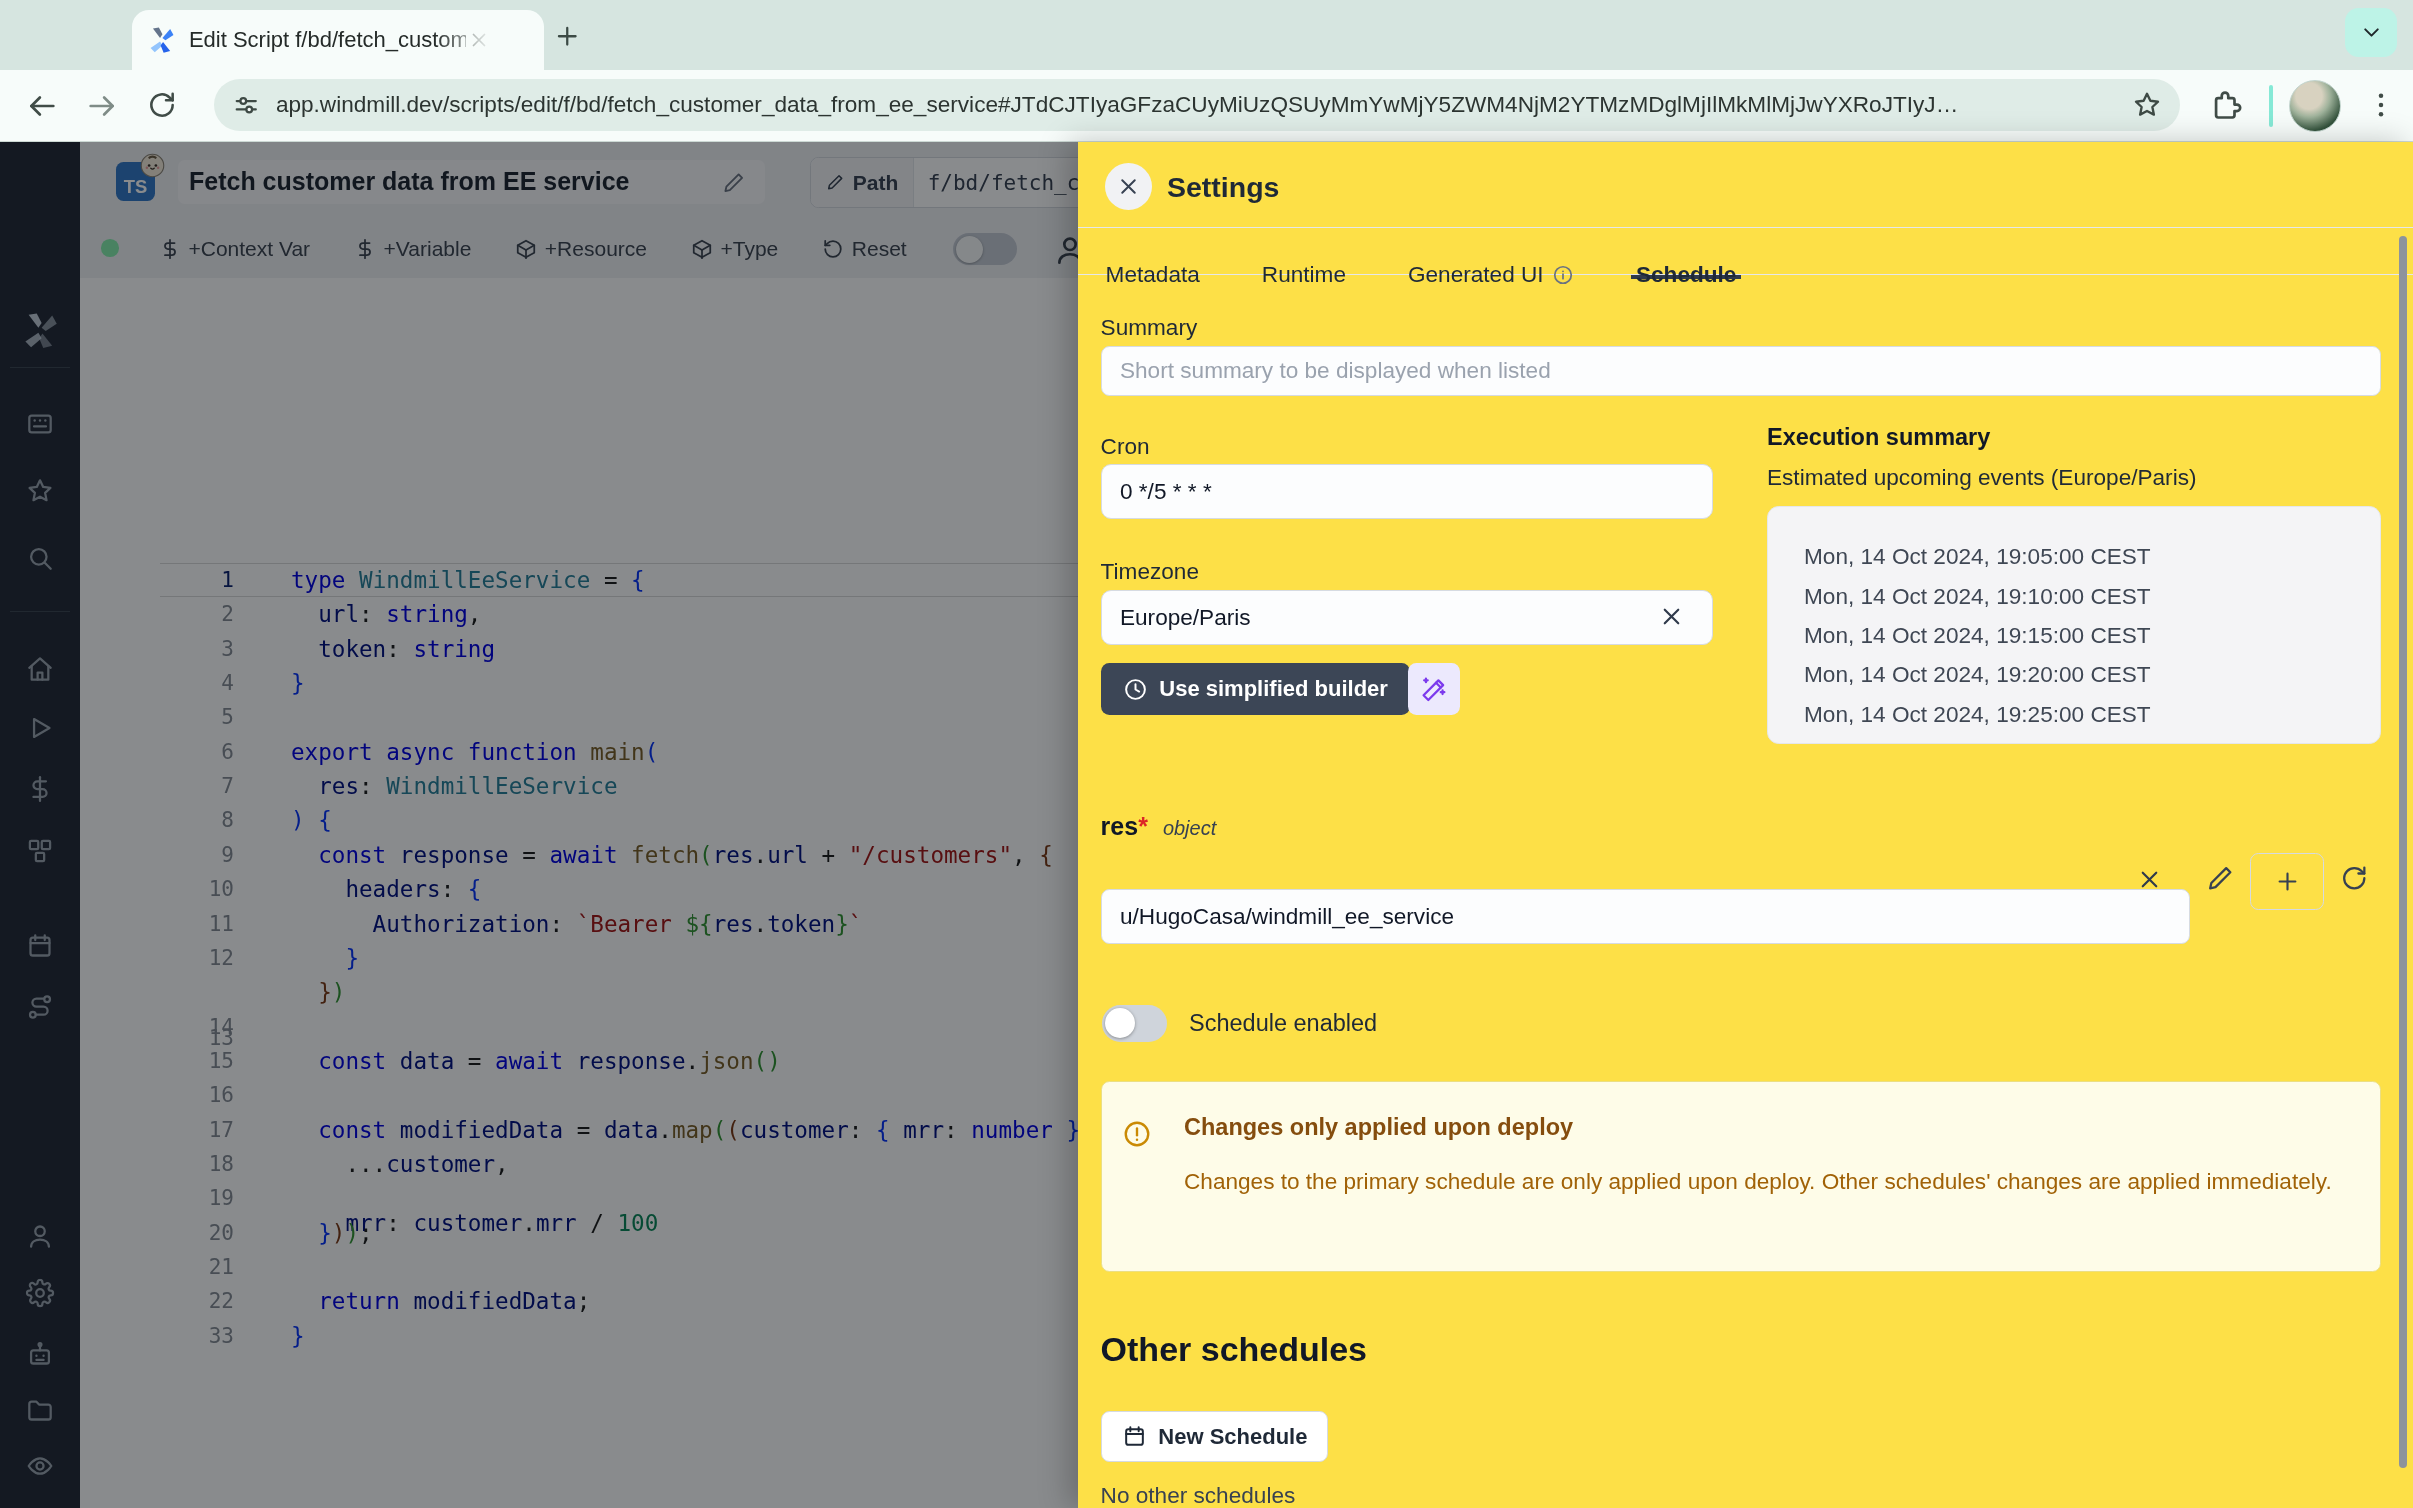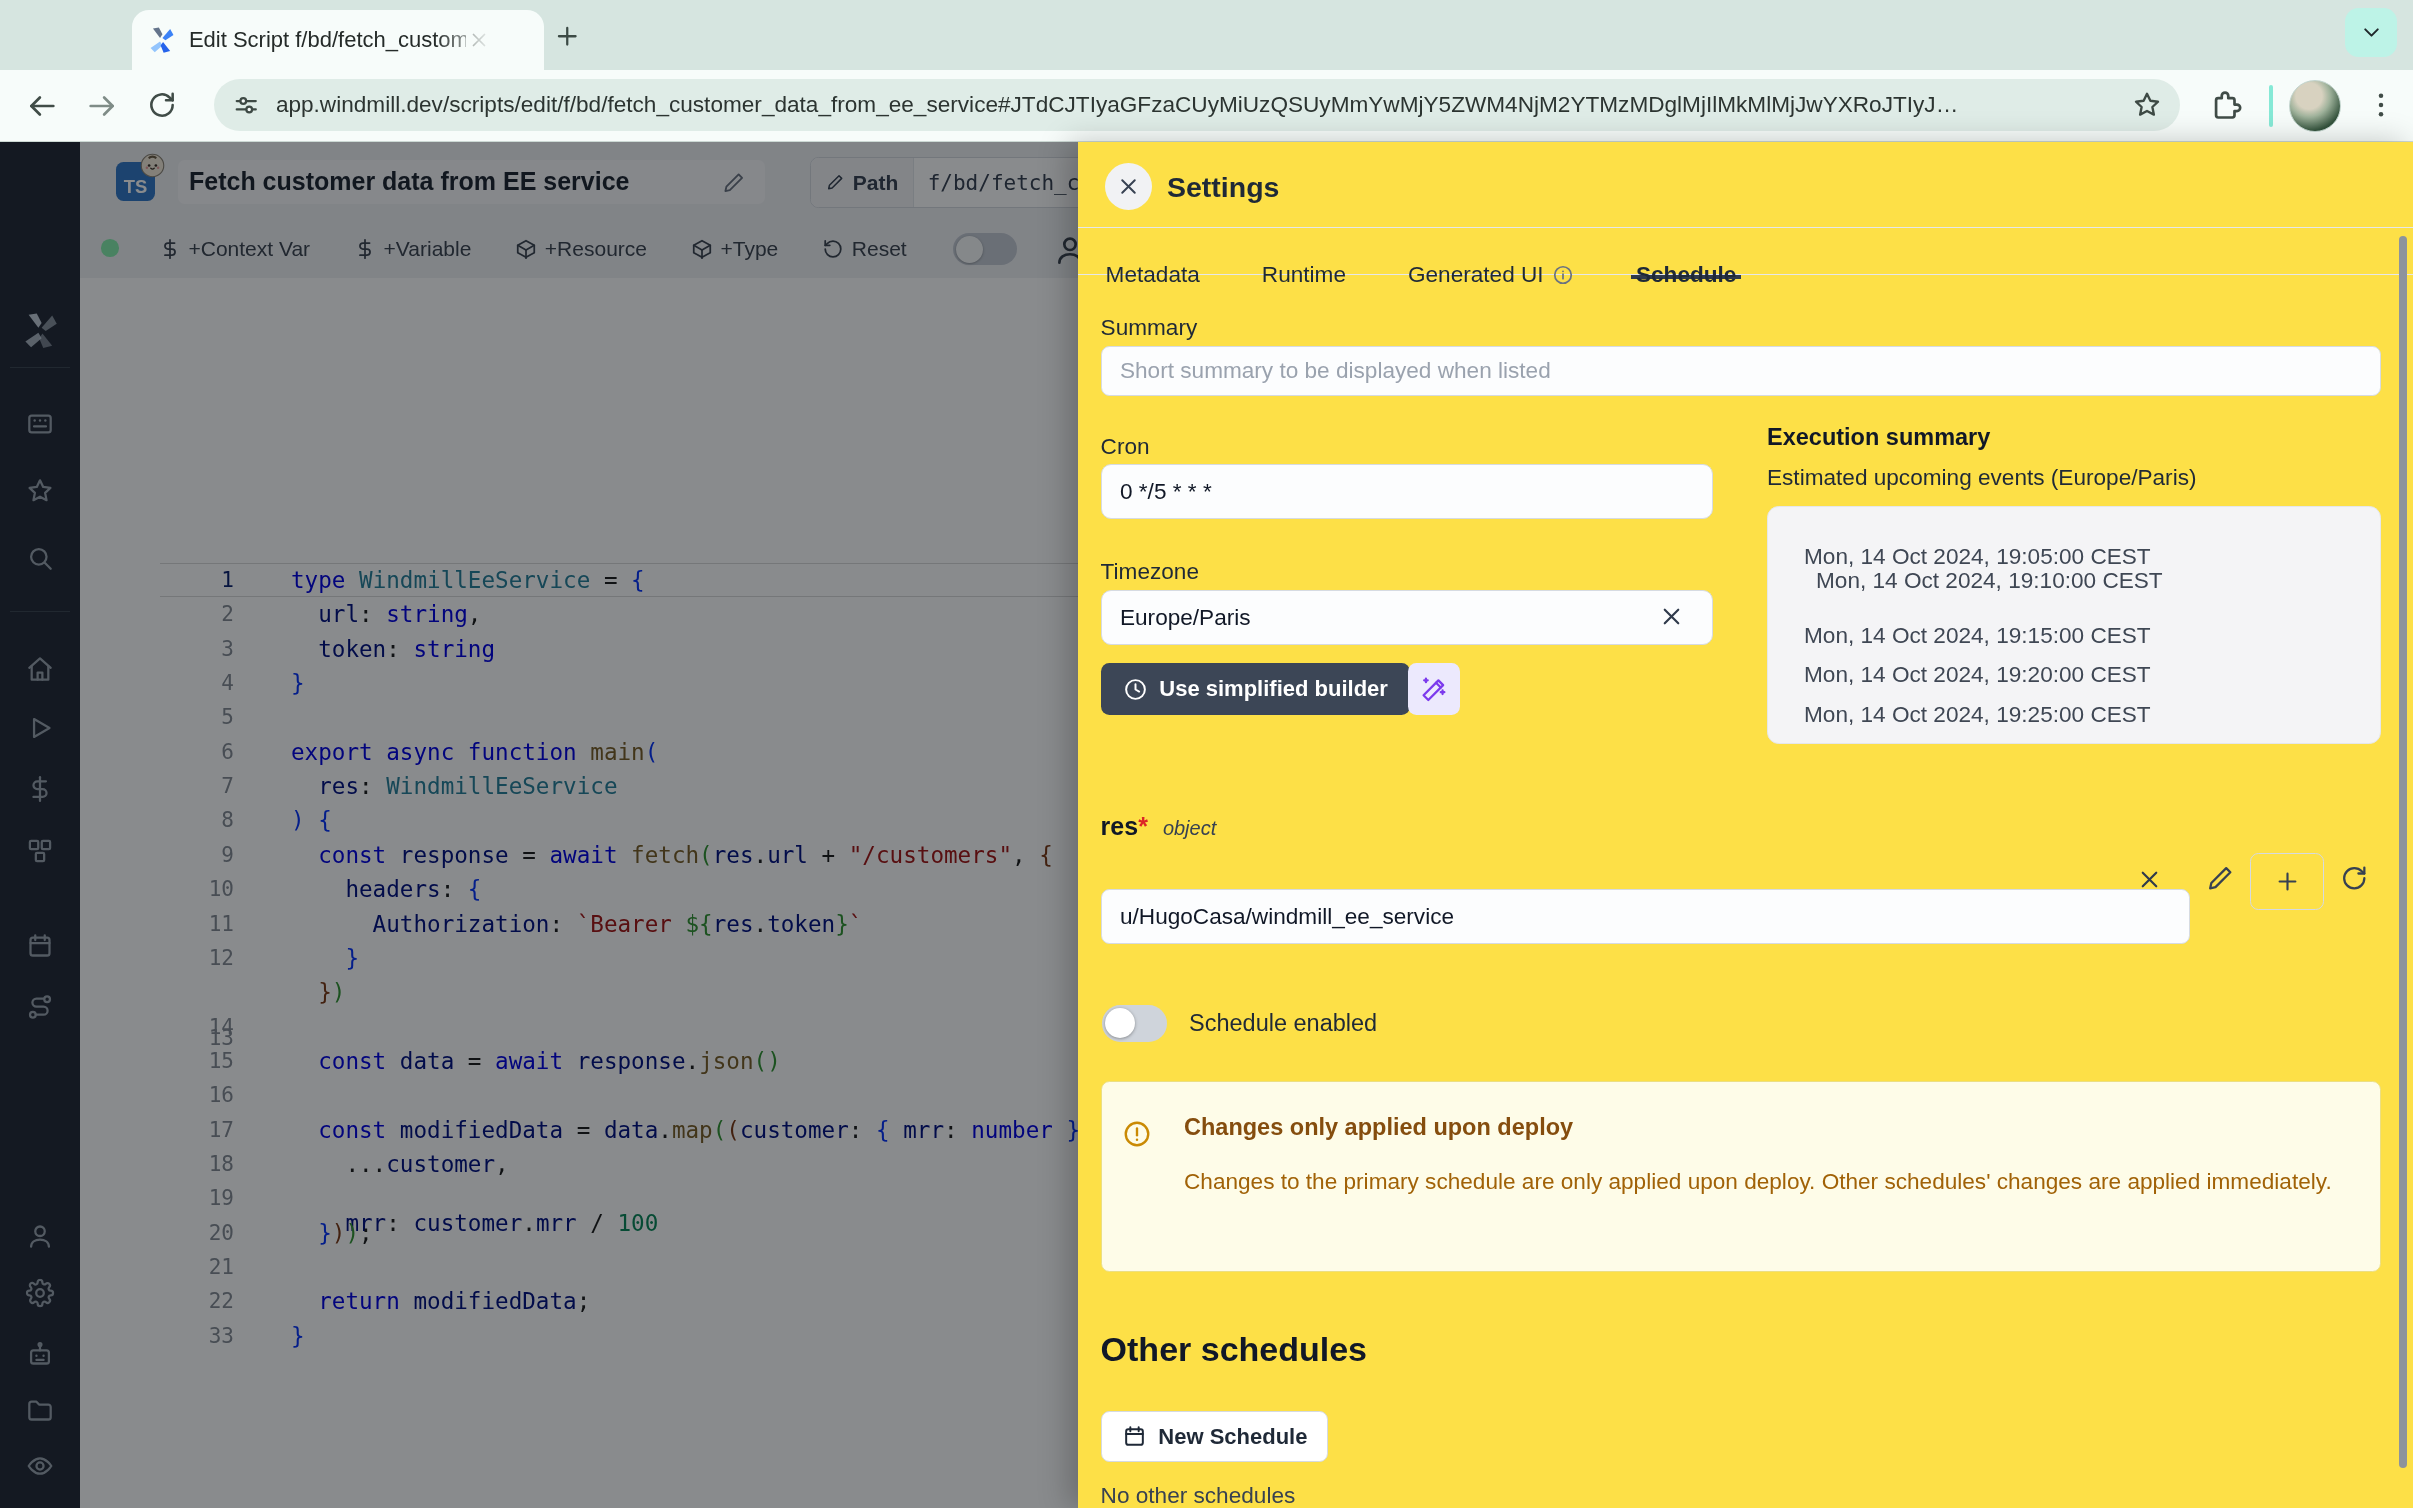--- a/index.html
+++ b/index.html
@@ -575,19 +575,19 @@
             <rect x="4" y="5" width="16" height="15" rx="2"></rect>
             <path d="M8 3v4M16 3v4M4 9.5h16"></path>
           </svg>
         </span>
       <span>New Schedule</span>
     </div>
     <div id="noother" class="dr">No other schedules</div>
 
     <div id="dscroll" class="dr"></div>
   <div class="evt dr" style="top: 402px;">Mon, 14 Oct 2024, 19:05:00 CEST</div>
-      <div class="evt dr" style="top: 426px; margin-left: 12px;">Mon, 14 Oct 2024, 19:10:00 CEST</div>
+      <div class="evt dr" style="top: 442px;">Mon, 14 Oct 2024, 19:10:00 CEST</div>
       <div class="evt dr" style="top: 481px;">Mon, 14 Oct 2024, 19:15:00 CEST</div>
       <div class="evt dr" style="top: 520px;">Mon, 14 Oct 2024, 19:20:00 CEST</div>
       <div class="evt dr" style="top: 560px;">Mon, 14 Oct 2024, 19:25:00 CEST</div>
     </div>
 </div>
 
 
 </body></html>

